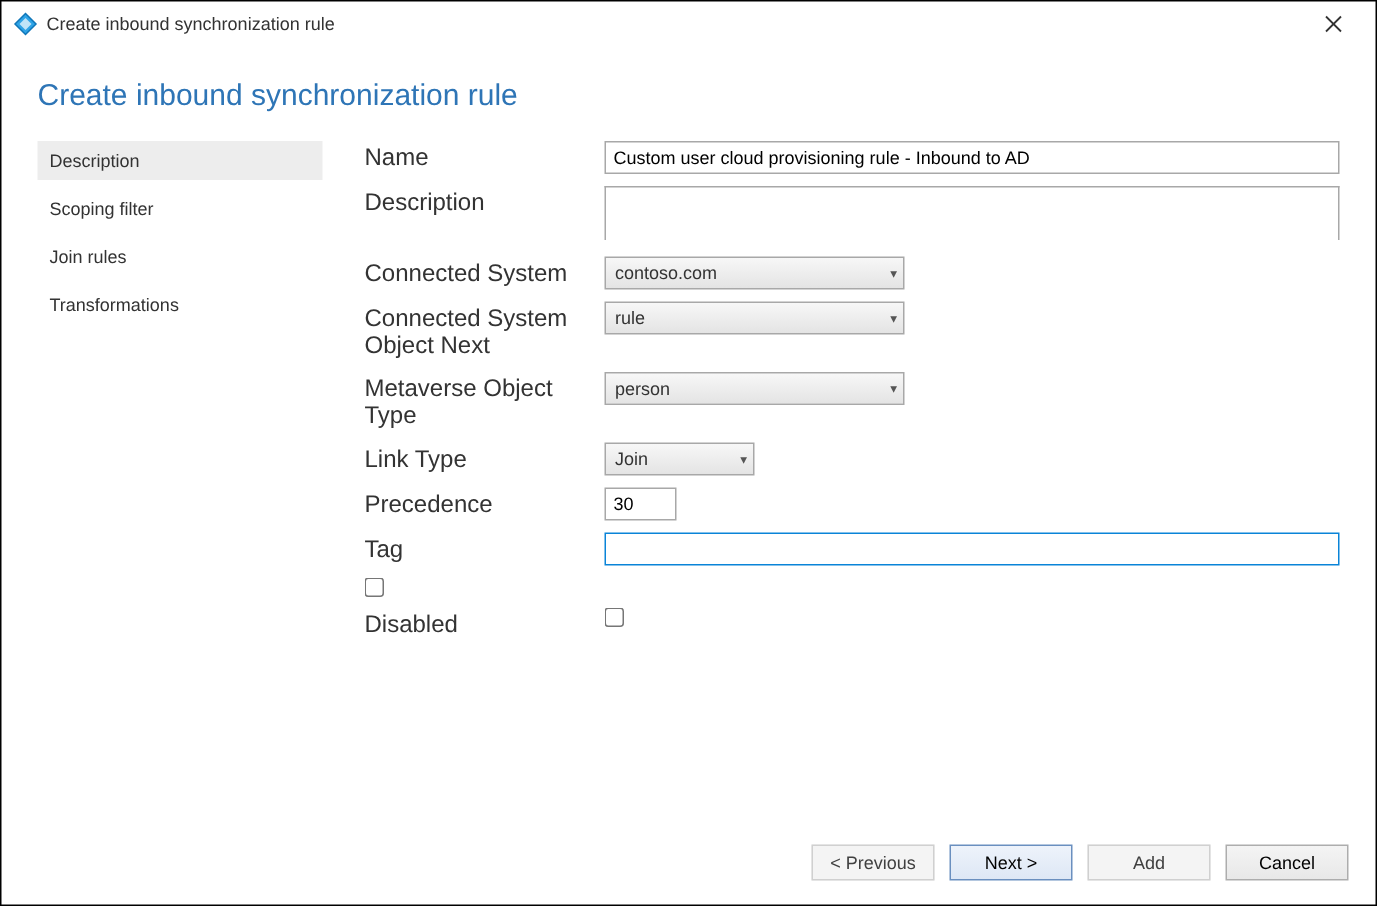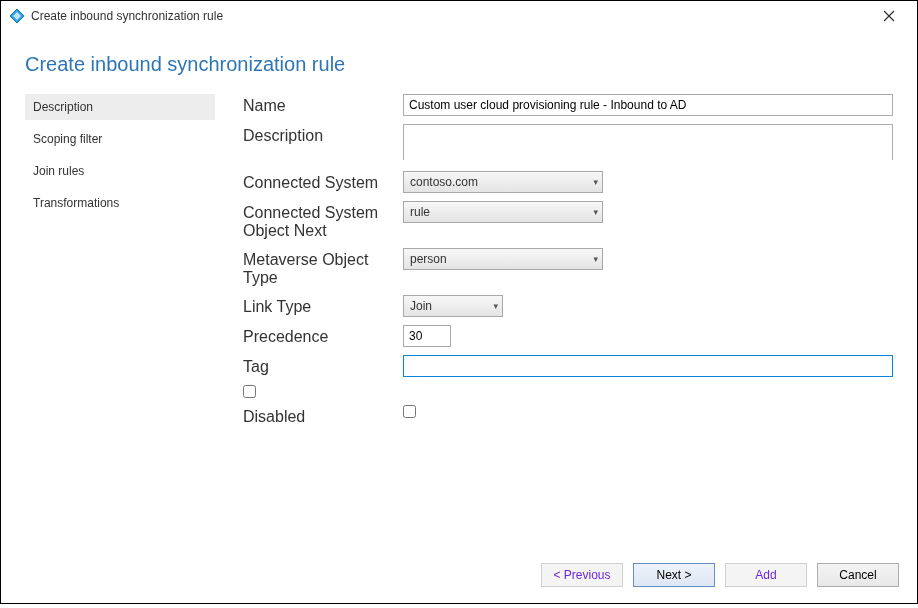--- a/index.html
+++ b/index.html
@@ -156,21 +156,21 @@
   .btn {
     min-width: 82px;
     height: 24px;
     border: 1px solid #adadad;
     background: linear-gradient(#f4f4f4,#e8e8e8);
     font: inherit;
     padding: 0 8px;
     cursor: default;
   }
   .btn.disabled {
-    color: #6d28d9;
+    color: #404040;
     background: #f4f4f4;
     border-color: #d0d0d0;
   }
   .btn.default {
     border-color: #6a8fbf;
     background: linear-gradient(#eef3fb,#dde7f5);
   }
 </style>
 </head>
 <body>

